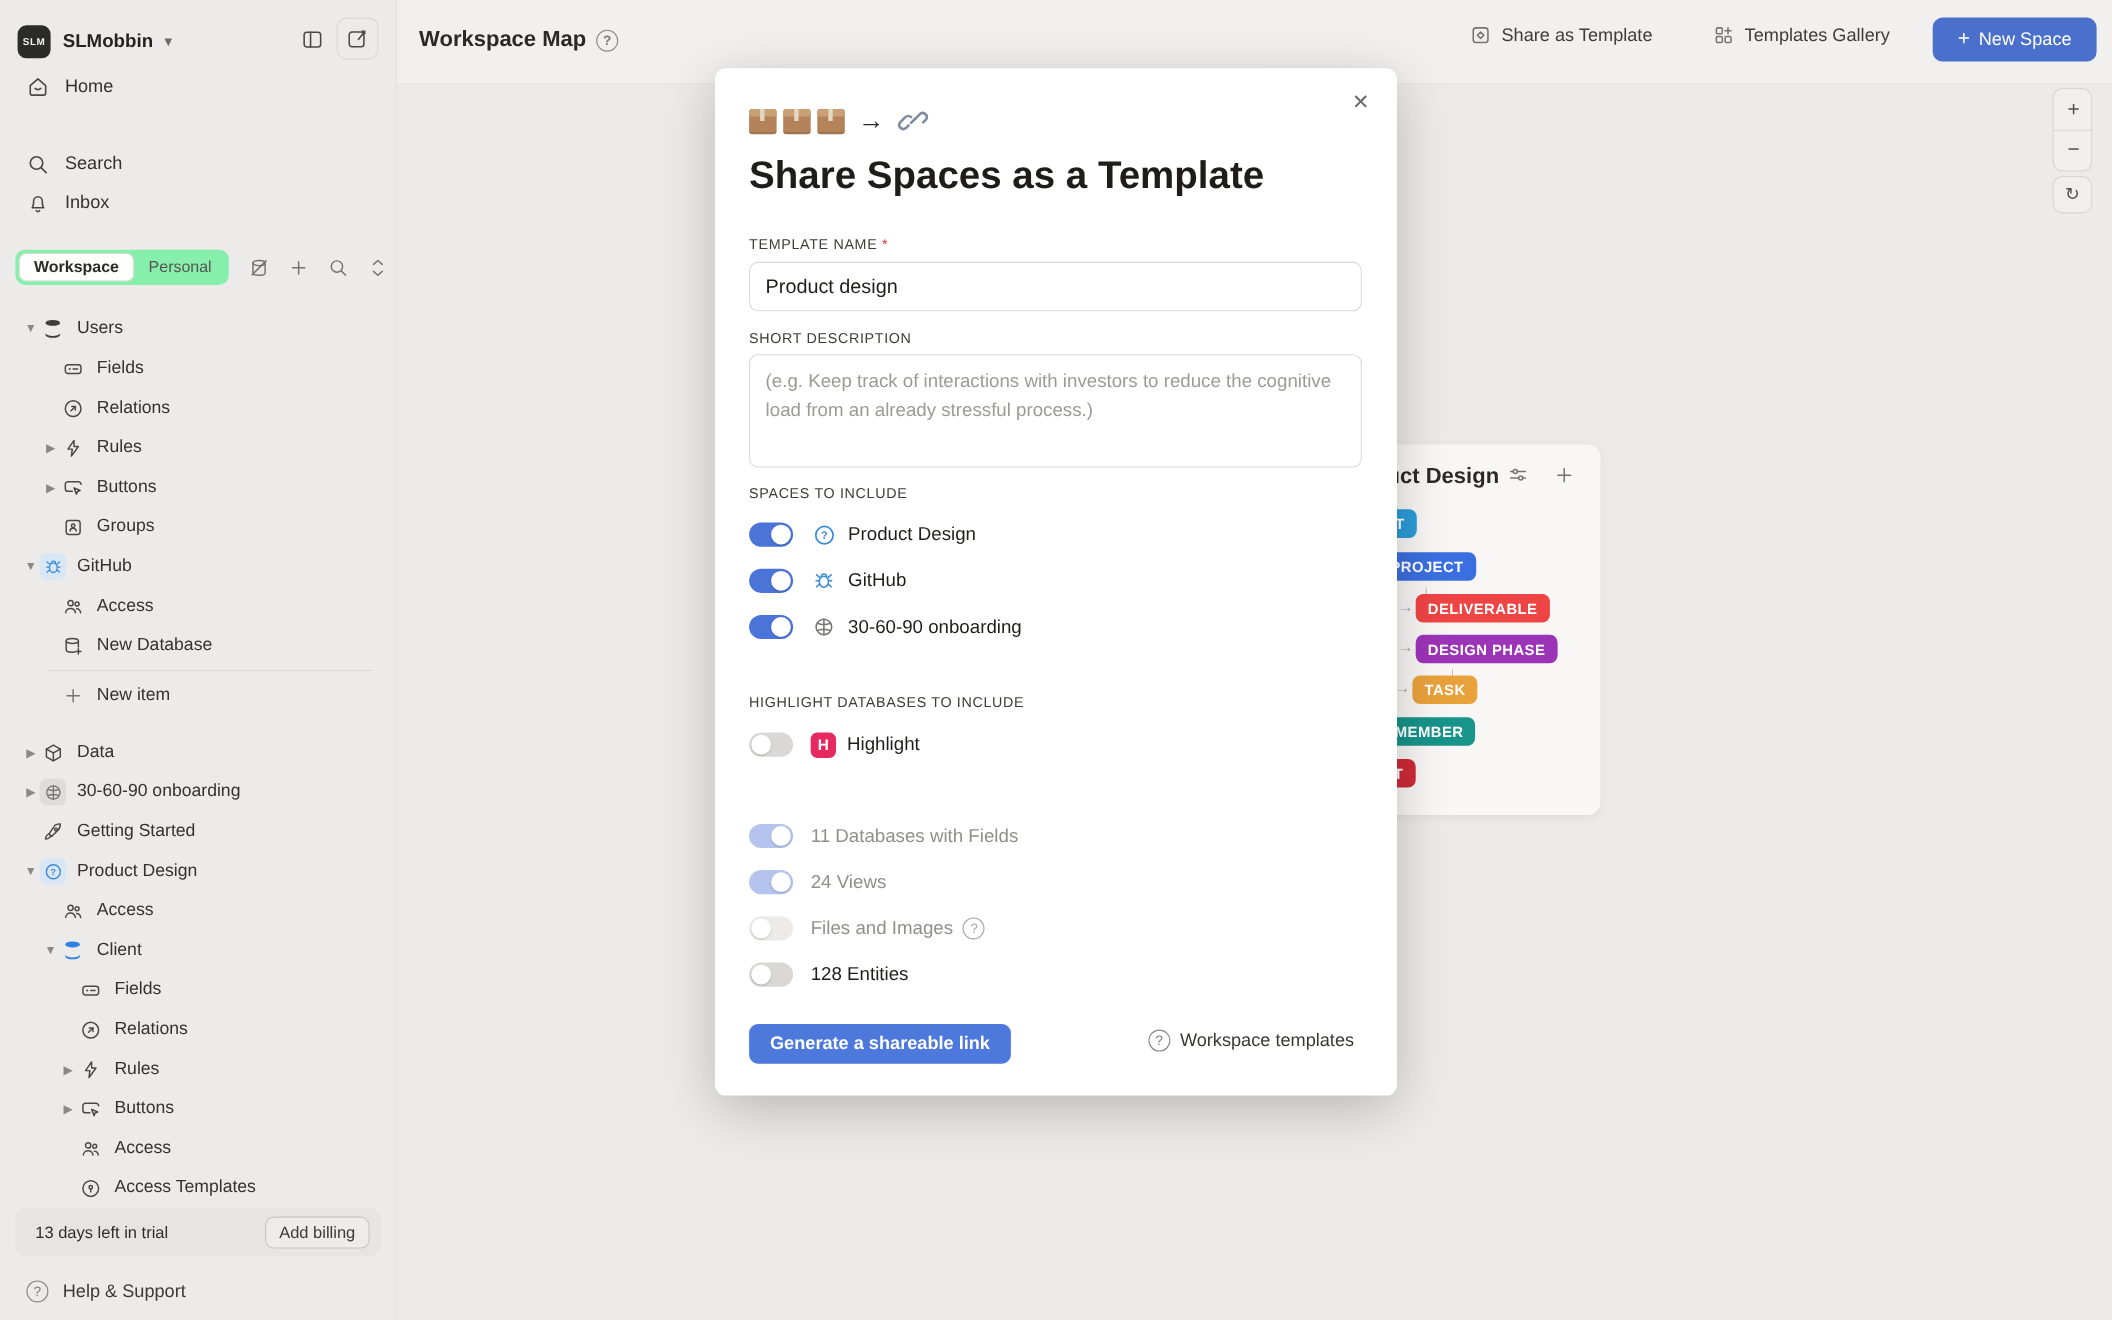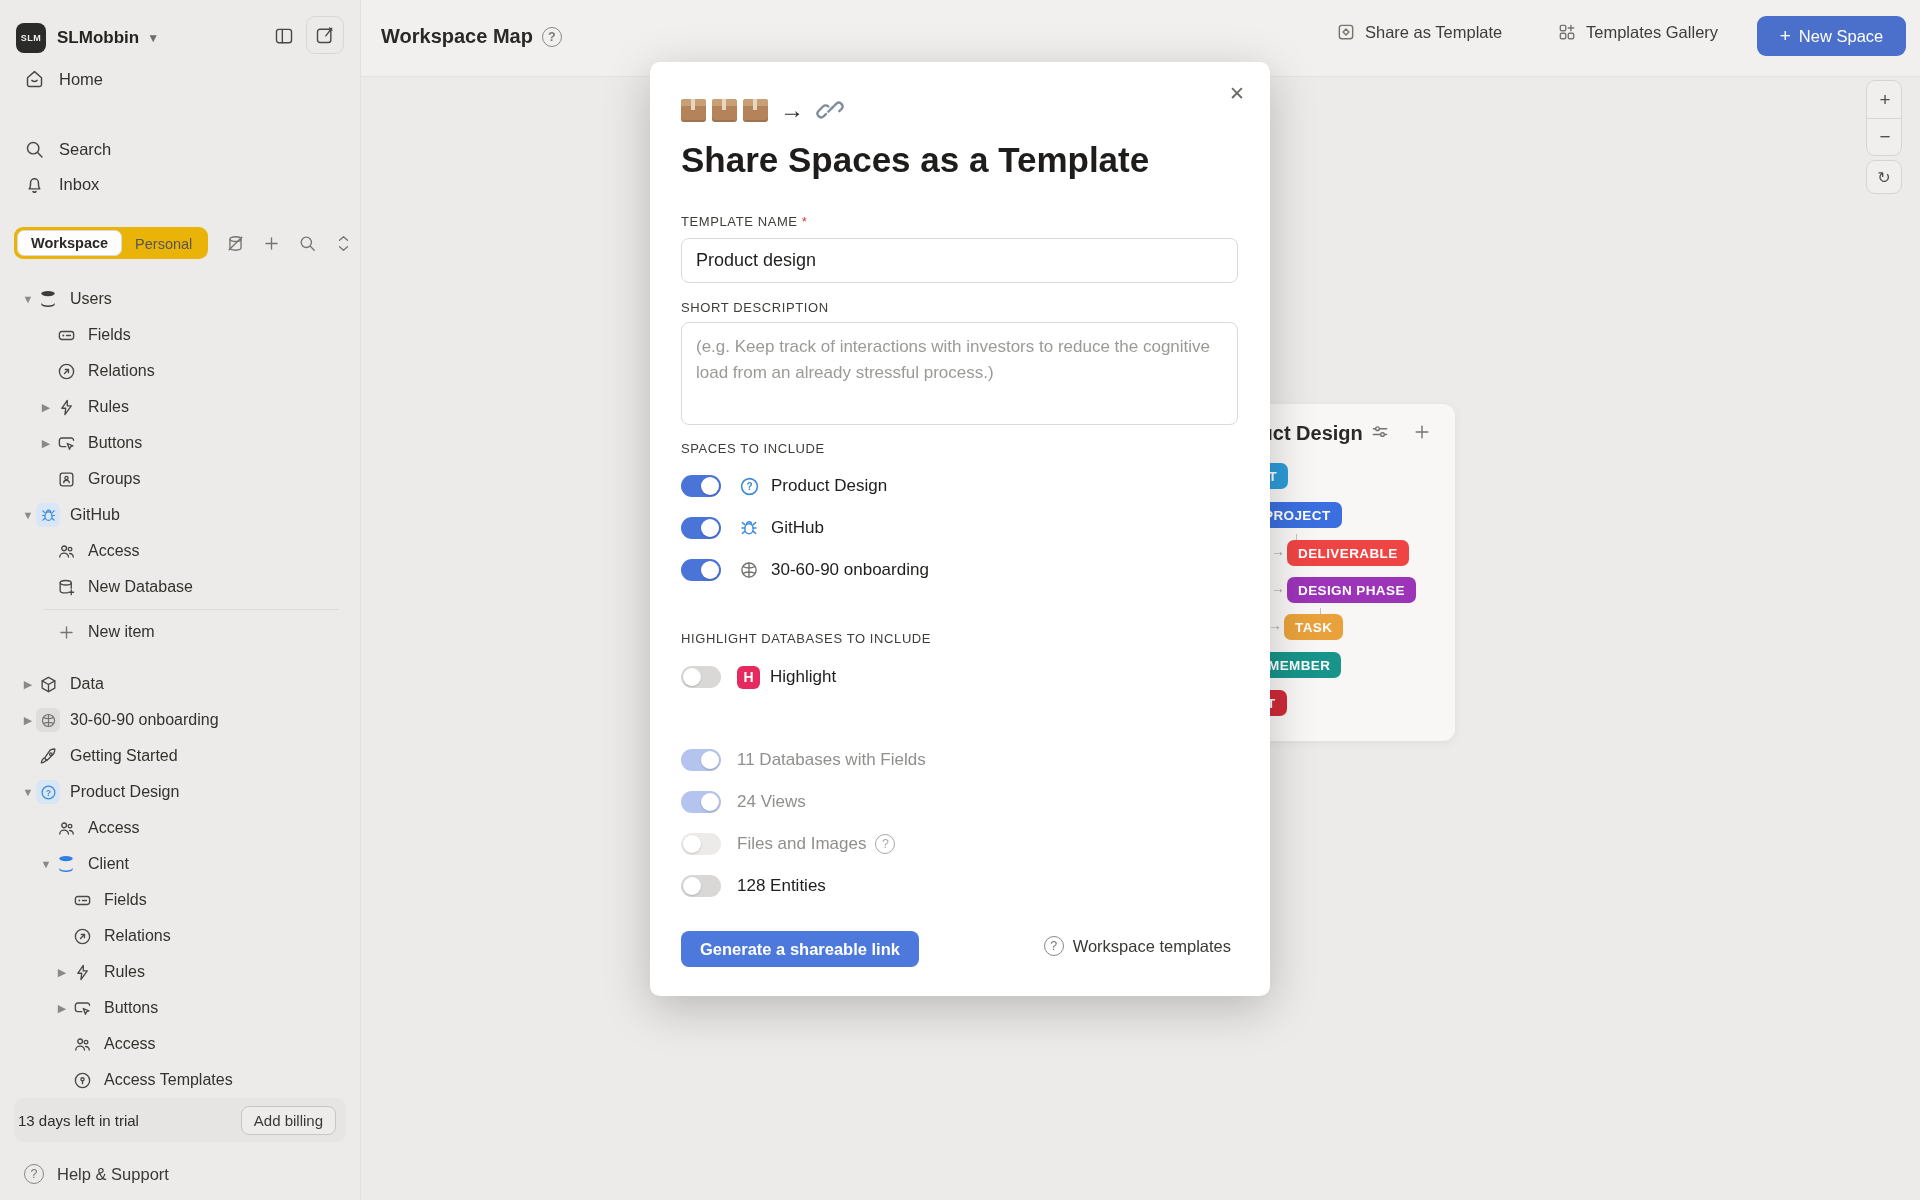--- a/index.html
+++ b/index.html
@@ -16,38 +16,38 @@
   .ws-chev { margin-left:8px; color:#6E6D6A; font-size:12px; }
   .icon-btn { display:flex; align-items:center; justify-content:center; border-radius:9px; }
   #panel-btn { position:absolute; left:268px; top:20px; width:32px; height:32px; }
   #compose-btn { position:absolute; left:306px; top:16px; width:38px; height:38px; border:1px solid #D8D7D4; }
 
   .nav-item { position:absolute; left:0; width:361px; height:35px; display:flex; align-items:center; font-size:16.5px; color:#33322E; }
   .nav-item svg, .nav-item .glyph { margin-left:24px; }
   .nav-item .lbl { margin-left:14px; }
 
   .tabs-row { position:absolute; left:14px; top:226px; width:334px; height:34px; display:flex; align-items:center; }
-  .seg { background:#eab308; border-radius:9px; padding:3px; display:flex; align-items:flex-end; }
+  .seg { background:#86efac; border-radius:9px; padding:3px; display:flex; align-items:center; }
   .seg .tab { font-size:14.5px; padding:4px 13px; border-radius:7px; color:#575652; }
   .seg .tab.active { background:#FDFDFC; border:1px solid #DBDAD7; color:#2B2A27; font-weight:bold; }
   .tabs-icons { display:flex; align-items:center; gap:17px; margin-left:18px; }
 
   #tree { position:absolute; left:0; top:281px; width:361px; }
   .trow { height:36px; display:flex; align-items:center; font-size:16px; color:#33322E; position:relative; }
   .trow .chev { width:16px; text-align:center; color:#8A8986; font-size:11px; flex:0 0 16px; }
   .trow .ticon { width:24px; height:24px; display:flex; align-items:center; justify-content:center; flex:0 0 24px; margin-right:10px; }
   .ticon.bgblue { background:#D8E6F6; border-radius:6px; }
   .ticon.bggrey { background:#DEDDDB; border-radius:6px; }
   .tdivider { height:1px; background:#DCDBD8; margin:4px 22px 4px 44px; }
   .tspacer { height:16px; }
   .lvl0 { padding-left:20px; } .lvl1 { padding-left:38px; } .lvl2 { padding-left:54px; }
 
   #trial-box { position:absolute; left:14px; top:1098px; width:332px; height:44px; background:#E6E5E3;
     border-radius:10px; display:flex; align-items:center; }
-  #trial-box .txt { font-size:15px; color:#2F2E2B; margin-left:4px; }
+  #trial-box .txt { font-size:15px; color:#2F2E2B; margin-left:18px; }
   #billing-btn { margin-left:auto; margin-right:10px; font-size:15px; color:#3B3A37;
     border:1px solid #C8C7C4; border-radius:8px; padding:5px 12px; background:#EDECEa; }
   #help-row { position:absolute; left:0; top:1156px; width:361px; height:36px; display:flex; align-items:center; font-size:16.5px; color:#3B3A37; }
   #help-row .q { margin-left:24px; }
   #help-row .lbl { margin-left:13px; }
 
   
   #main { position:absolute; left:361px; top:0; width:1559px; height:1200px; background:#ECEBE9; }
   #main-header { position:absolute; left:0; top:0; width:1559px; height:77px; background:#F1F0EE; border-bottom:1px solid #E3E2E0; }
   #page-title { position:absolute; left:20px; top:25px; font-size:20px; font-weight:bold; color:#2A2927; display:flex; align-items:center; gap:9px;}

